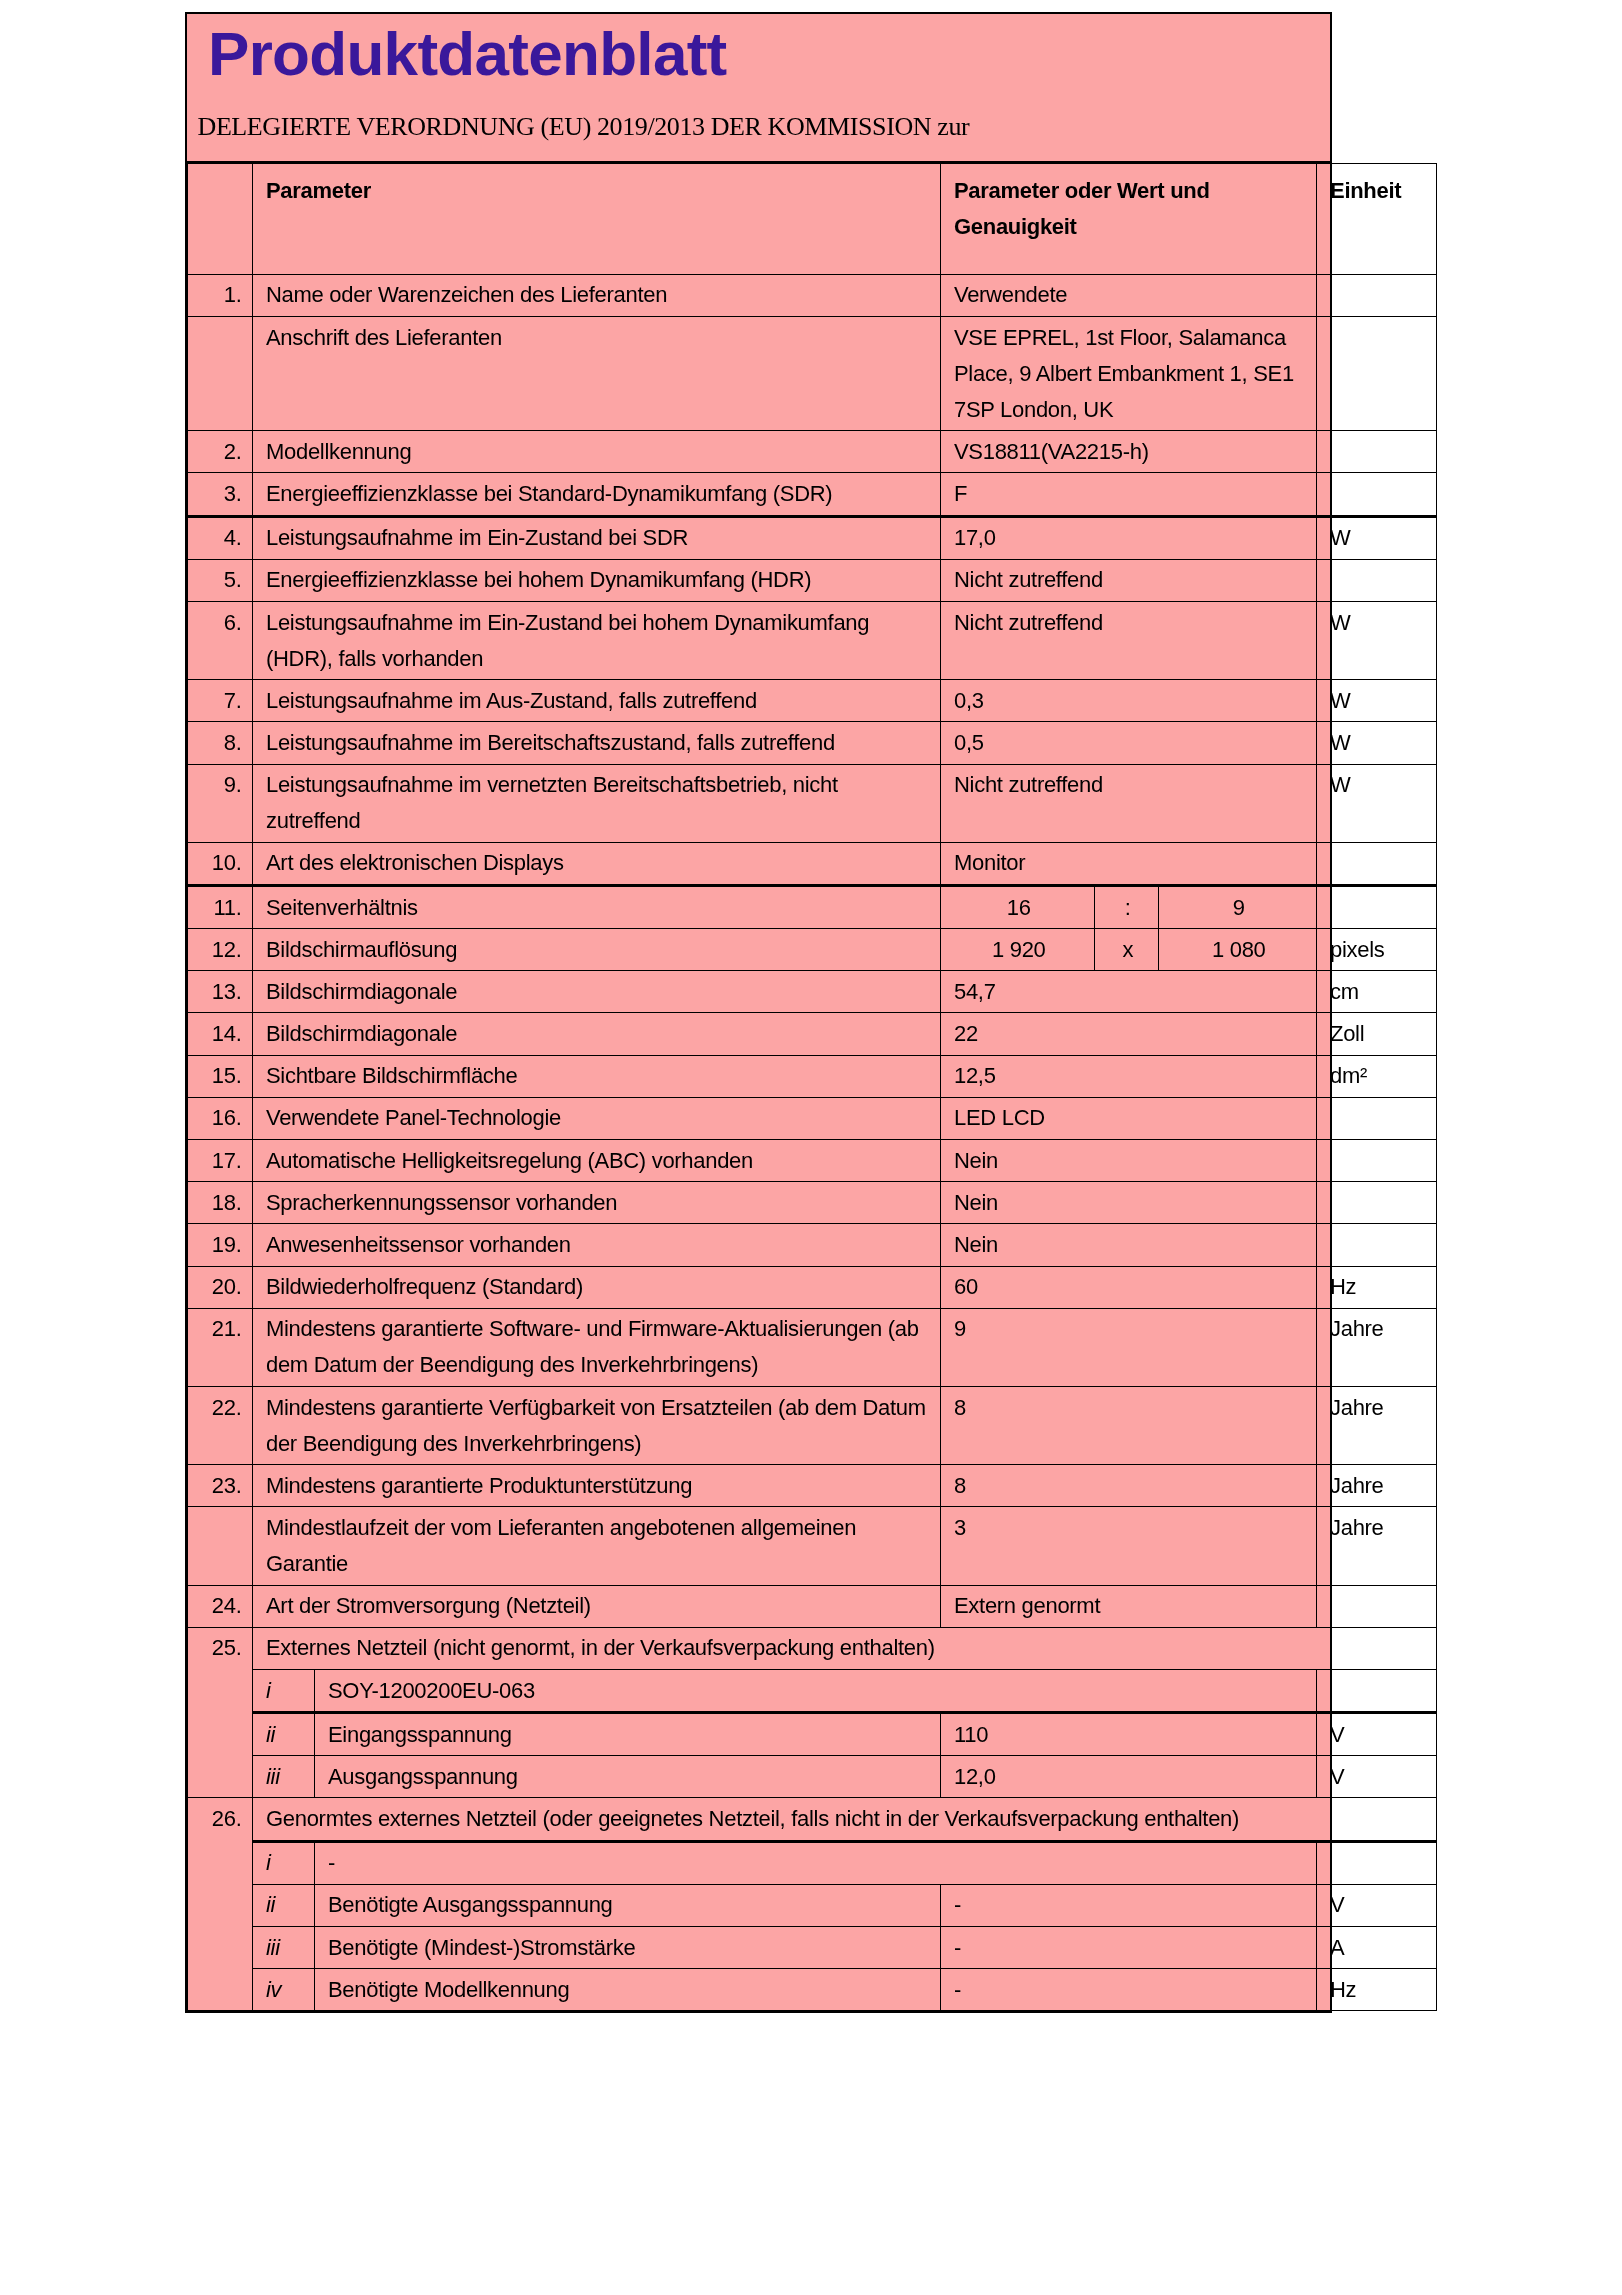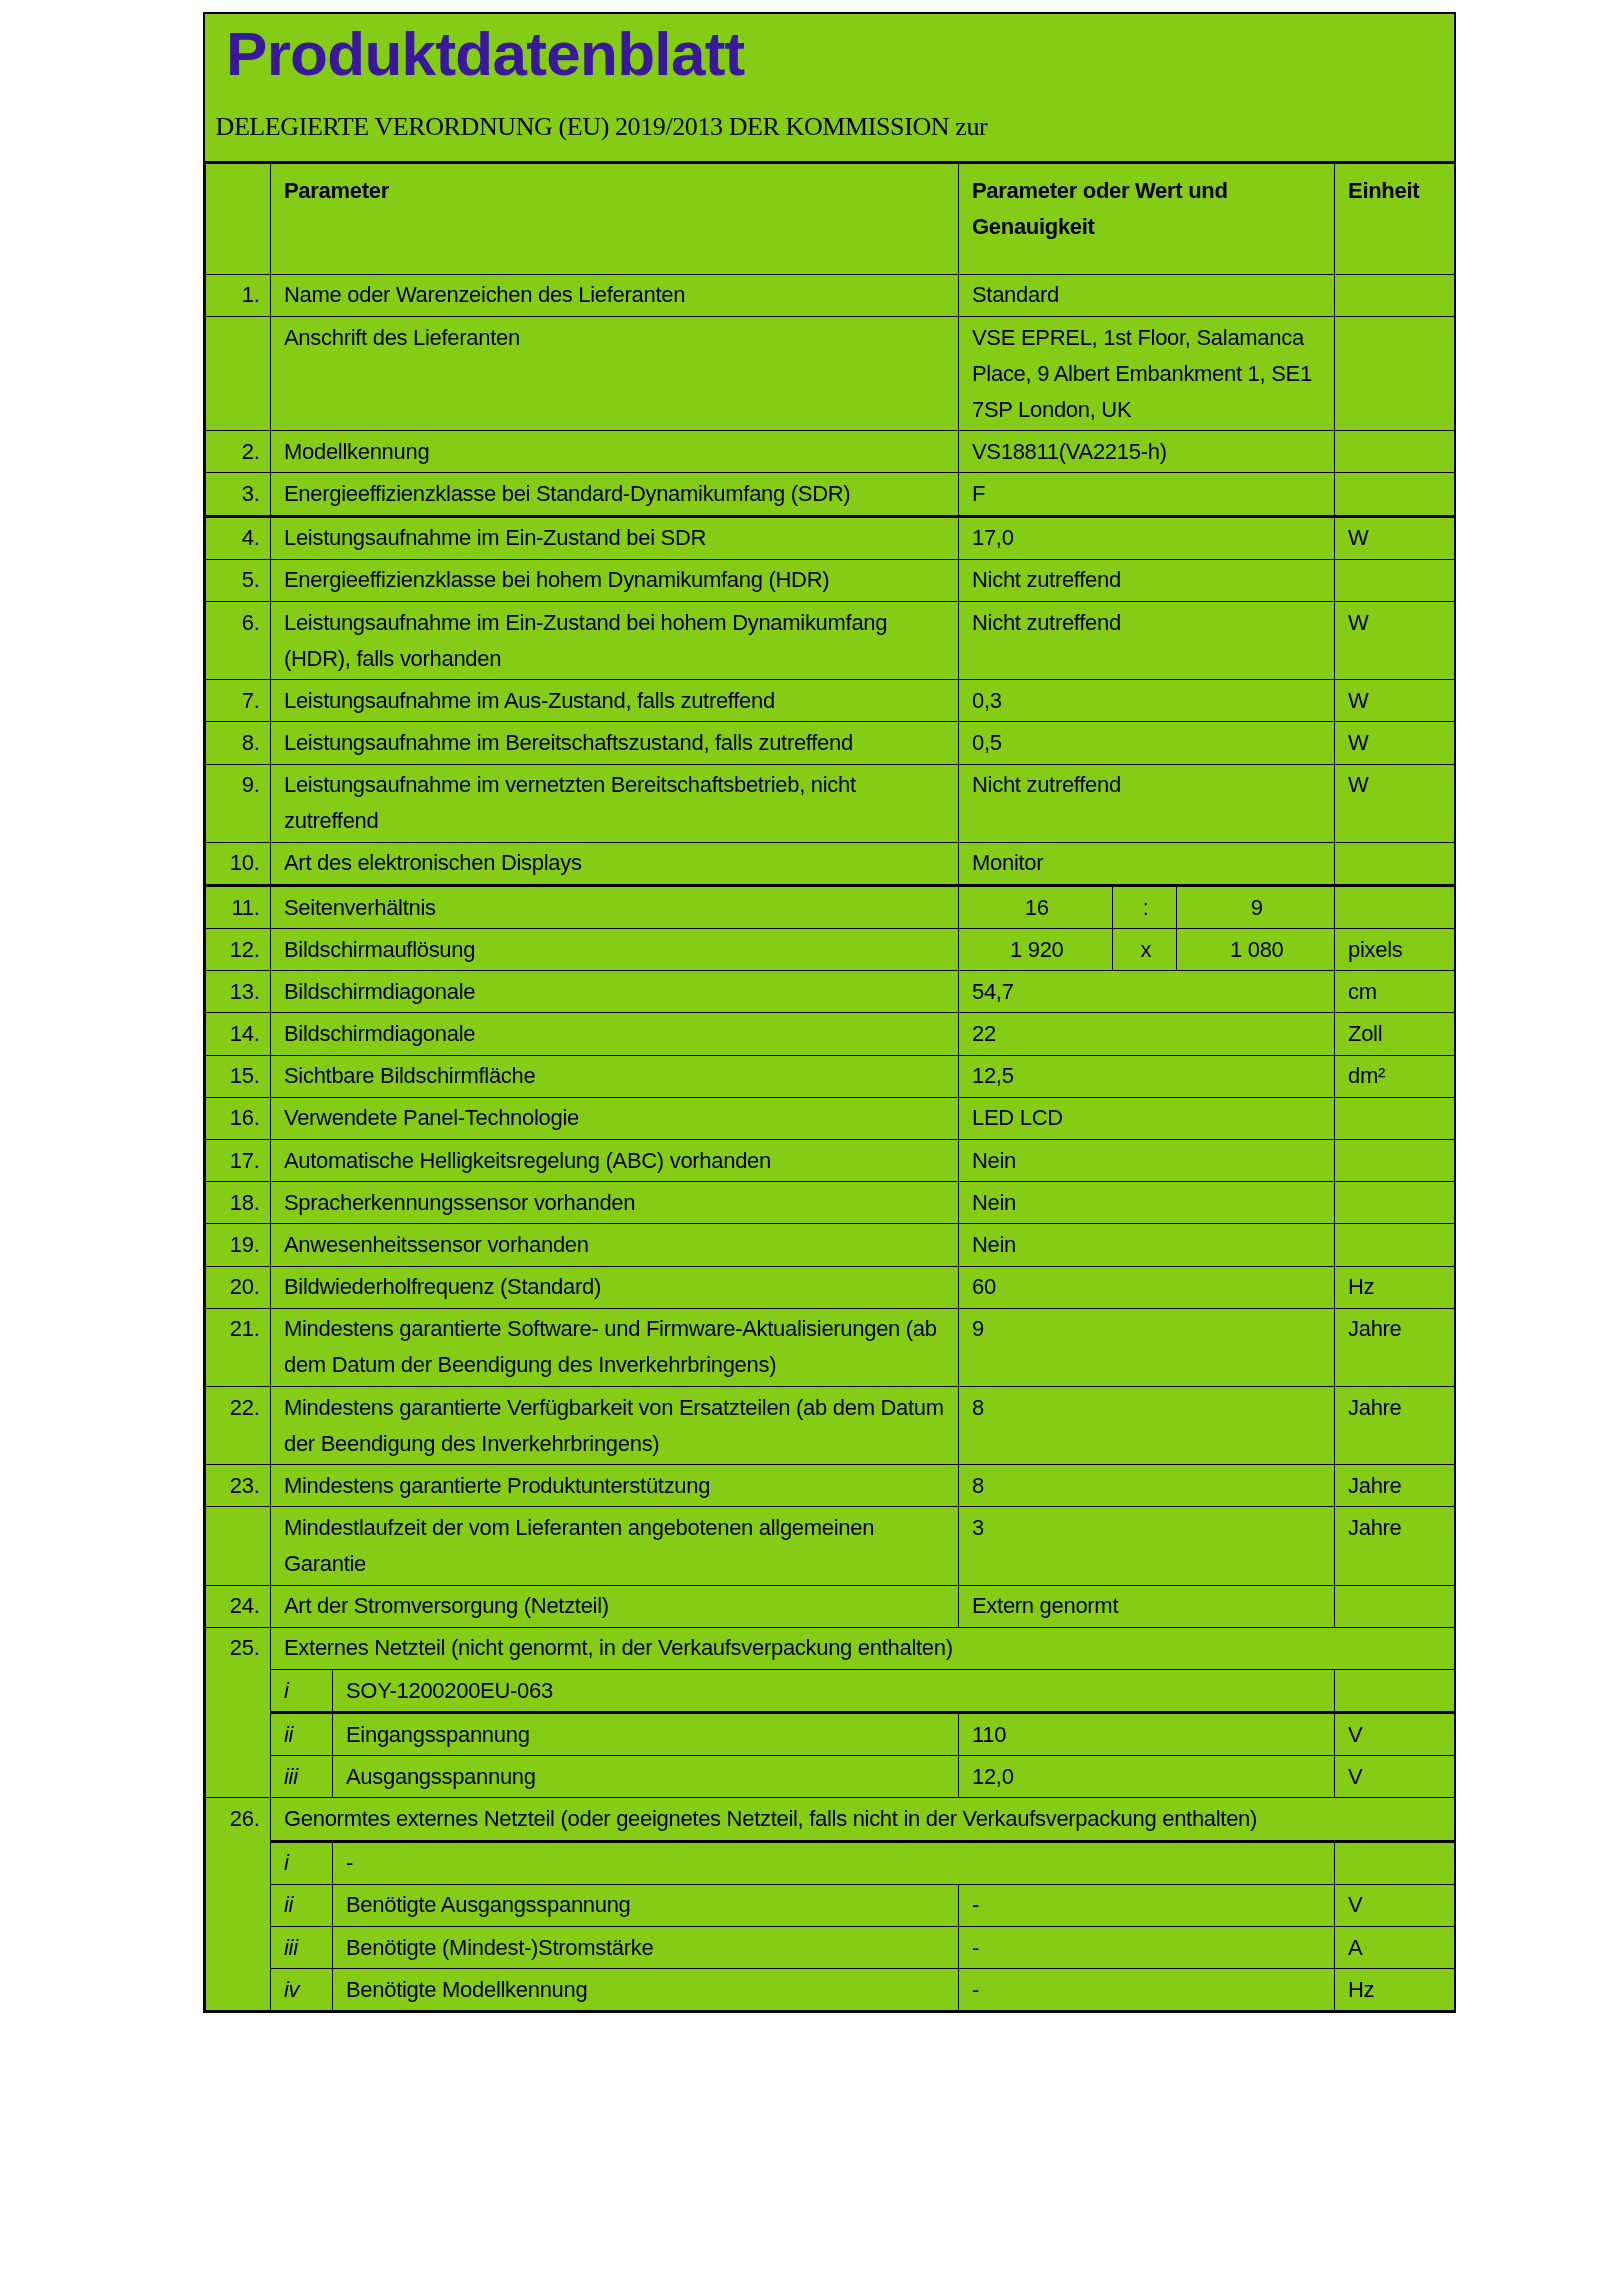--- a/index.html
+++ b/index.html
@@ -9,26 +9,26 @@
   }
   body {
     width: 1623px;
     height: 2295px;
     position: relative;
     font-family: "Liberation Sans", sans-serif;
     color: #000000;
   }
   .sheet {
     position: absolute;
-    left: 203px;
+    left: 185px;
     top: 11.8px;
-    width: 1253px;
+    width: 1147px;
     box-sizing: border-box;
     border: 2.6px solid #000000;
-    background: #84cc16;
+    background: #fca5a5;
   }
   
   .title-block {
     border-bottom: 2.6px solid #000000;
     padding: 3.9px 19.6px 15.7px 10.5px;
   }
   .doc-title {
     margin: 0 0 0 10.5px;
     font-size: 62px;
     line-height: 72px;
@@ -100,21 +100,21 @@
         <th colspan="2">Parameter</th>
         <th colspan="3">Parameter oder Wert und Genauigkeit</th>
         <th>Einheit</th>
       </tr>
     </thead>
     <tbody id="spec-body">
 
     <tr>
           <td class="num">1.</td>
           <td colspan="2">Name oder Warenzeichen des Lieferanten</td>
-          <td class="val-left" colspan="3">Standard</td>
+          <td class="val-left" colspan="3">Verwendete</td>
           <td class="unit"></td>
         </tr>
         <tr>
           <td class="num"></td>
           <td colspan="2">Anschrift des Lieferanten</td>
           <td class="val-left" colspan="3">VSE EPREL, 1st Floor, Salamanca Place, 9 Albert Embankment 1, SE1 7SP London, UK</td>
           <td class="unit"></td>
         </tr>
         <tr>
           <td class="num">2.</td>

